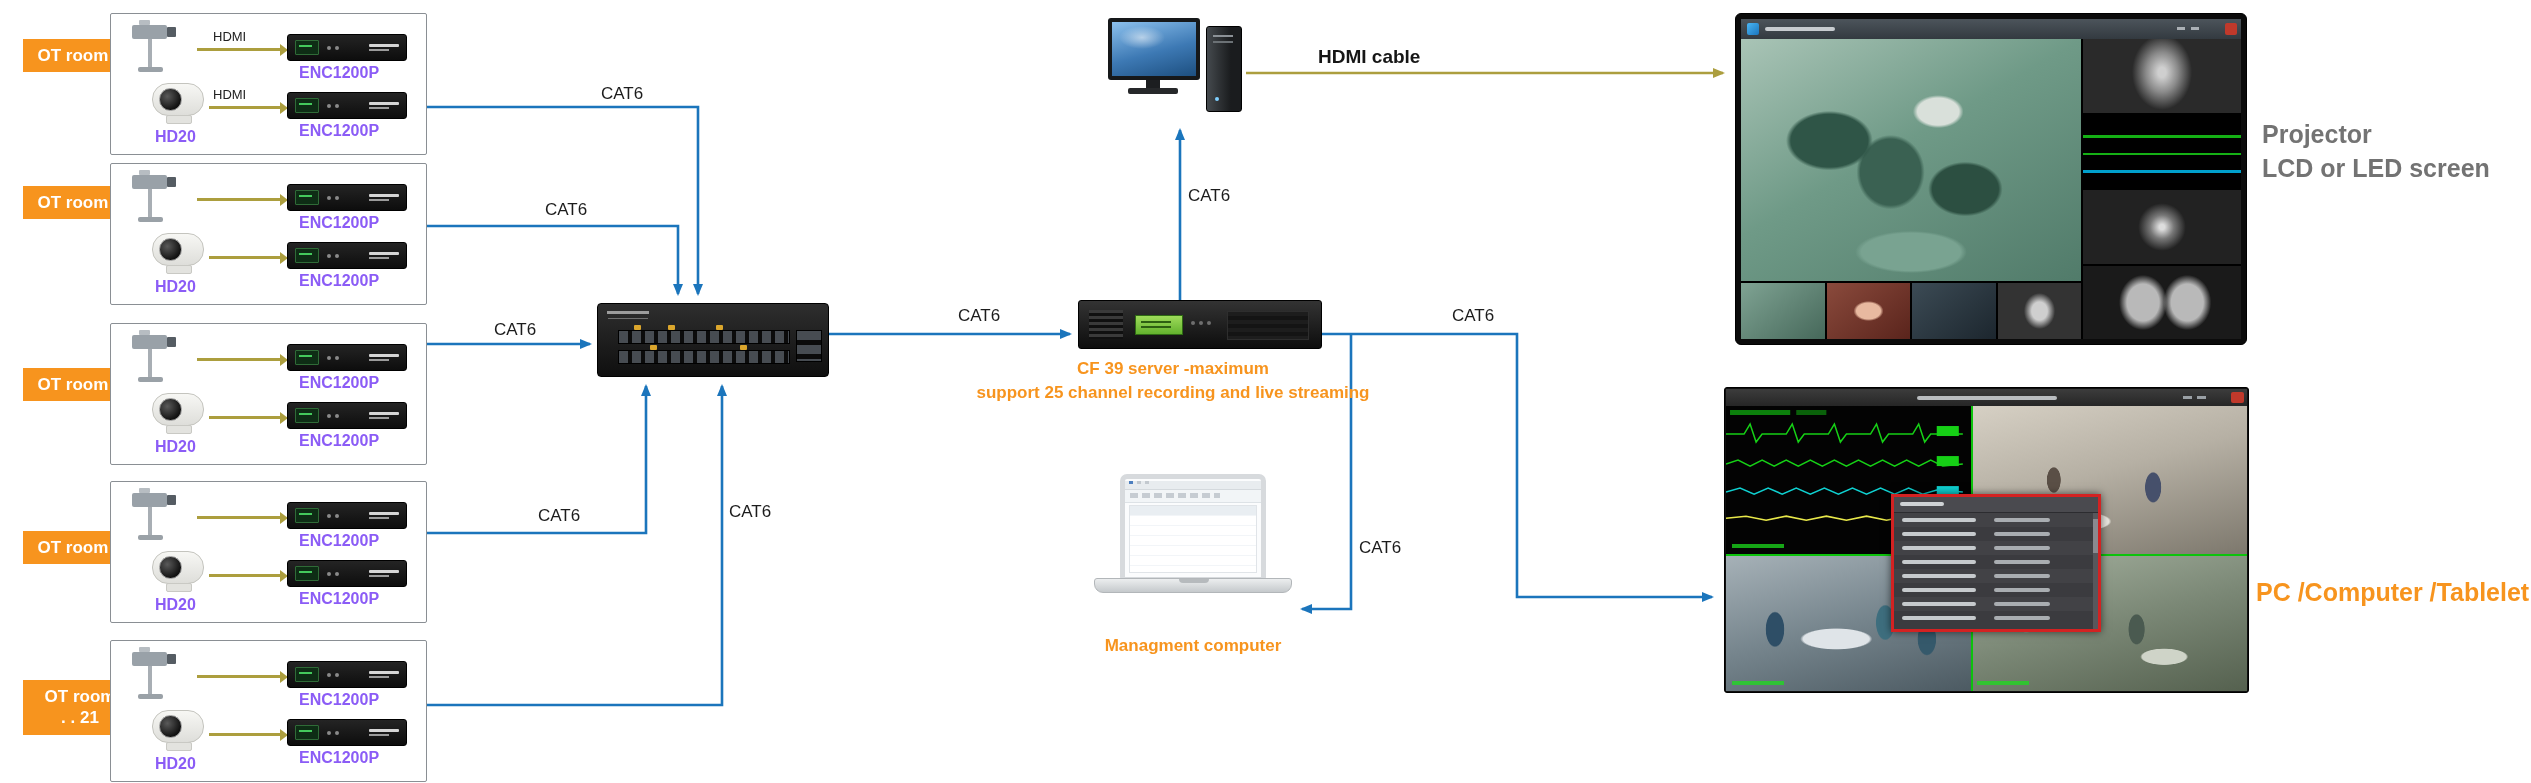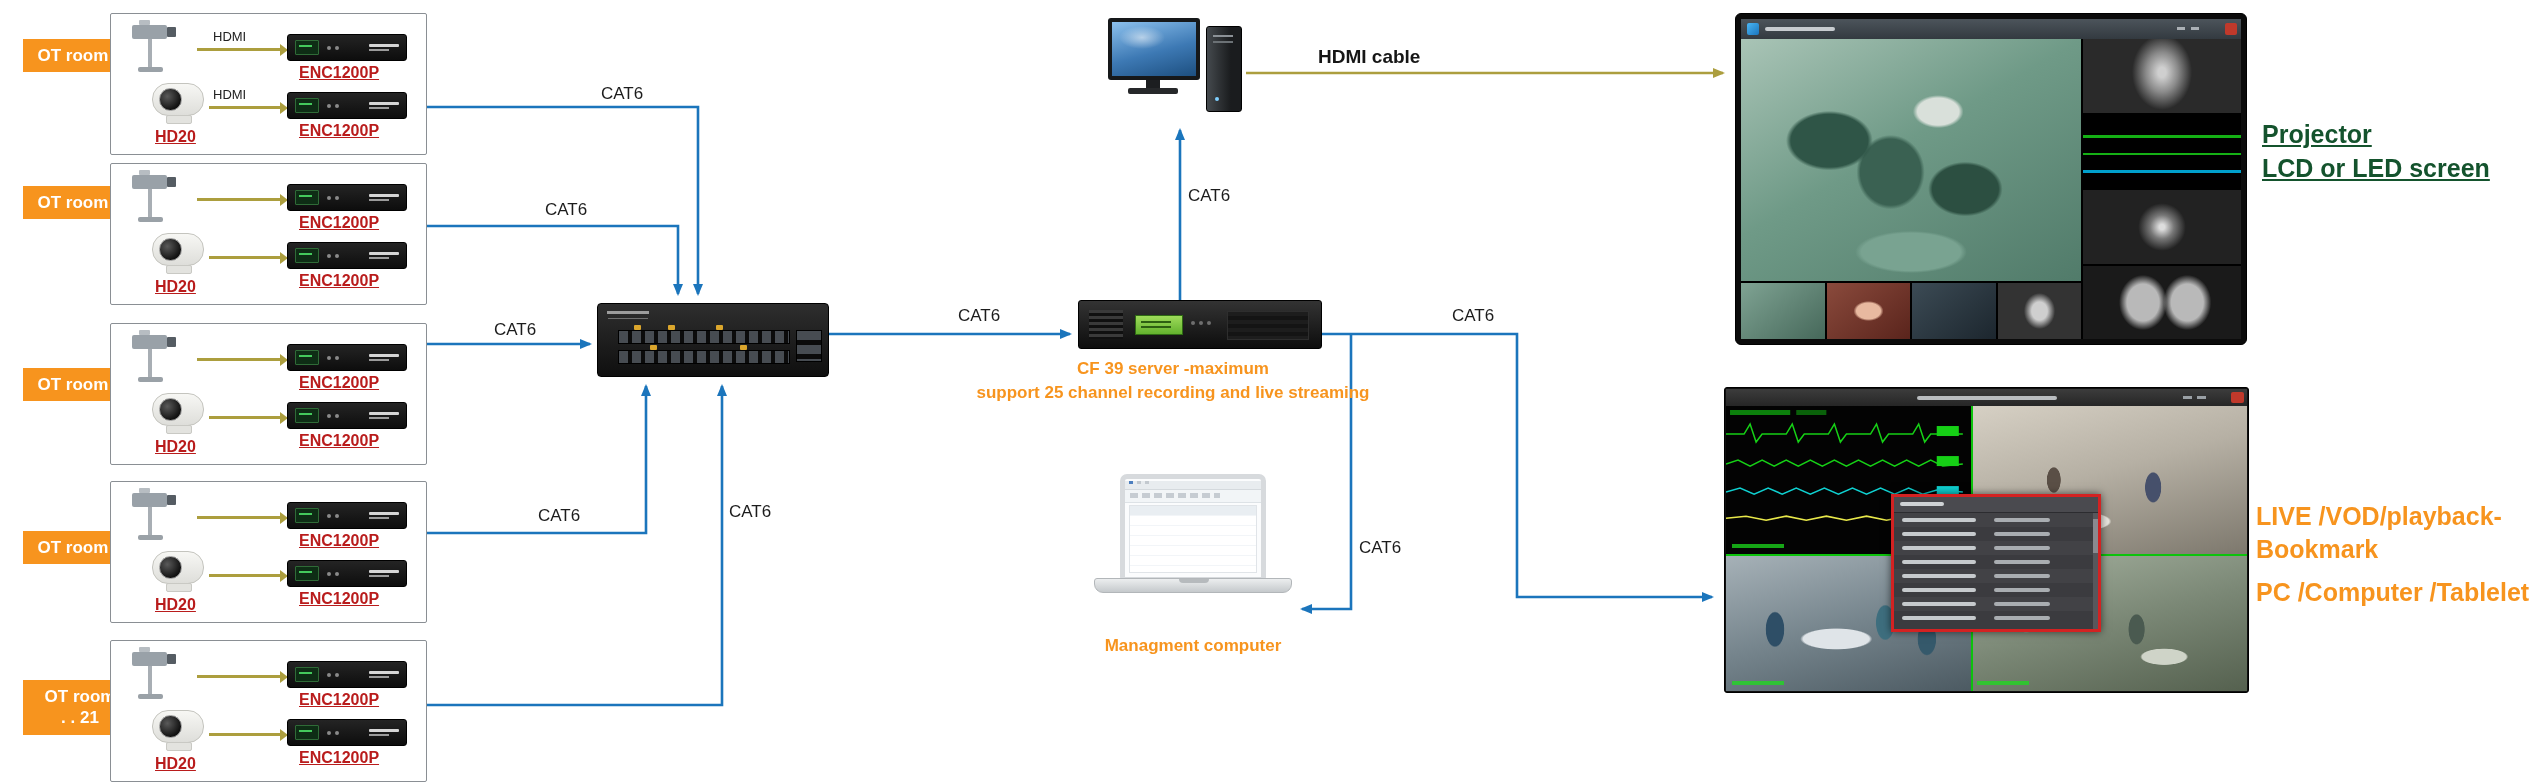--- a/index.html
+++ b/index.html
@@ -2,21 +2,21 @@
 <html><head>
 <meta charset="utf-8">
 <style>
   html,body{margin:0;padding:0;background:#fff;}
   .canvas{position:relative;width:2531px;height:783px;background:#fff;overflow:hidden;
           font-family:"Liberation Sans",sans-serif;}
   svg.wires{position:absolute;left:0;top:0;z-index:1;}
 
   
   .cat6{position:absolute;font:400 17px "Liberation Sans",sans-serif;color:#1c1c1c;z-index:3;}
-  .olbl{position:absolute;color:#b91c1c;font-weight:700;font-size:16px;z-index:3;white-space:nowrap;text-decoration:underline;}
+  .olbl{position:absolute;color:#8b5cf6;font-weight:700;font-size:16px;z-index:3;white-space:nowrap;}
   .hdmi-lbl{position:absolute;font:400 13px "Liberation Sans",sans-serif;color:#222;}
   .hdmic{position:absolute;left:1318px;top:46px;font:600 19px "Liberation Sans",sans-serif;color:#161616;z-index:3;}
 
   
   .room{position:absolute;left:16px;width:410px;height:142px;z-index:2;}
   .rtag{position:absolute;left:7px;min-width:98px;background:#F7941E;color:#fff;
         font:700 17px/1.25 "Liberation Sans",sans-serif;padding:6px 8px;text-align:center;}
   .rtag span{display:block;}
   .rbox{position:absolute;left:94px;top:0;width:315px;height:140px;background:#fff;
         border:1.5px solid #8a8f94;border-radius:2px;}
@@ -136,22 +136,22 @@
   .t1{background:linear-gradient(140deg,#7fa393,#46685a);}
   .t2{background:radial-gradient(30px 20px at 50% 50%,#e8b9a0 0 40%,transparent 50%),linear-gradient(140deg,#8a4a3c,#5a241c);}
   .t3{background:linear-gradient(140deg,#3c4b55,#1c262e);}
   .t4{background:radial-gradient(26px 30px at 50% 50%,#cfcfcf 0 30%,transparent 60%),#333;}
   .s1{background:radial-gradient(40px 50px at 50% 45%,#cfcfcf 0 10%,#8a8a8a 40%,#2a2a2a 75%),#111;}
   .s2{background:linear-gradient(transparent 28%,rgba(23,195,23,.9) 28% 31%,transparent 31% 52%,
         rgba(23,195,23,.9) 52% 55%,transparent 55% 76%,rgba(0,200,255,.8) 76% 79%,transparent 79%),#000;}
   .s3{background:radial-gradient(circle 34px at 50% 50%,#ddd 0 8%,#777 35%,#222 70%),#0d0d0d;}
   .s4{background:radial-gradient(40px 46px at 38% 50%,#b9b9b9 0 40%,transparent 60%),
         radial-gradient(40px 46px at 66% 50%,#b9b9b9 0 40%,transparent 60%),#1a1a1a;}
-  .proj-lbl{position:absolute;left:2262px;top:118px;color:#14532d;z-index:3;
-        font:700 25px/1.35 "Liberation Sans",sans-serif;text-decoration:underline;}
+  .proj-lbl{position:absolute;left:2262px;top:118px;color:#737373;z-index:3;
+        font:700 25px/1.35 "Liberation Sans",sans-serif;}
   .proj-lbl span{display:block;white-space:nowrap;}
 
   
   .viewer{position:absolute;left:1724px;top:387px;width:523px;height:304px;z-index:2;
         background:#101010;border:1px solid #000;border-radius:3px;}
   .vw-bar{position:absolute;left:1px;top:1px;right:1px;height:17px;background:linear-gradient(#3c3c3c,#262626);}
   .vw-title{position:absolute;left:50%;margin-left:-70px;top:7px;width:140px;height:4px;background:#b9bcbf;border-radius:2px;}
   .vw-close{position:absolute;right:3px;top:3px;width:13px;height:11px;background:#c0392b;border-radius:2px;}
   .vw-close::before{content:"";position:absolute;left:-34px;top:4px;width:9px;height:3px;background:#9aa0a5;box-shadow:-14px 0 0 #9aa0a5;}
   .vw-content{position:absolute;left:1px;right:1px;top:18px;bottom:1px;background:#000;overflow:hidden;}
@@ -508,24 +508,20 @@
           <div class="pr"></div>
           <div class="pr"></div>
           <div class="pr"></div>
           <div class="pr"></div>
           <div class="pr"></div>
         </div>
         <div class="pp-scroll"></div>
       </div>
     </div>
   </div>
-  <div class="view-lbl" style="left:2256px;top:500px">
-    <span>LIVE /VOD/playback-</span>
-    <span>Bookmark</span>
-  </div>
   <div class="view-lbl" style="left:2256px;top:576px">
     <span>PC /Computer /Tablelet</span>
   </div>
 
   <div class="cat6" style="left:601px;top:84px">CAT6</div>
   <div class="cat6" style="left:545px;top:200px">CAT6</div>
   <div class="cat6" style="left:494px;top:320px">CAT6</div>
   <div class="cat6" style="left:538px;top:506px">CAT6</div>
   <div class="cat6" style="left:729px;top:502px">CAT6</div>
   <div class="cat6" style="left:958px;top:306px">CAT6</div>

